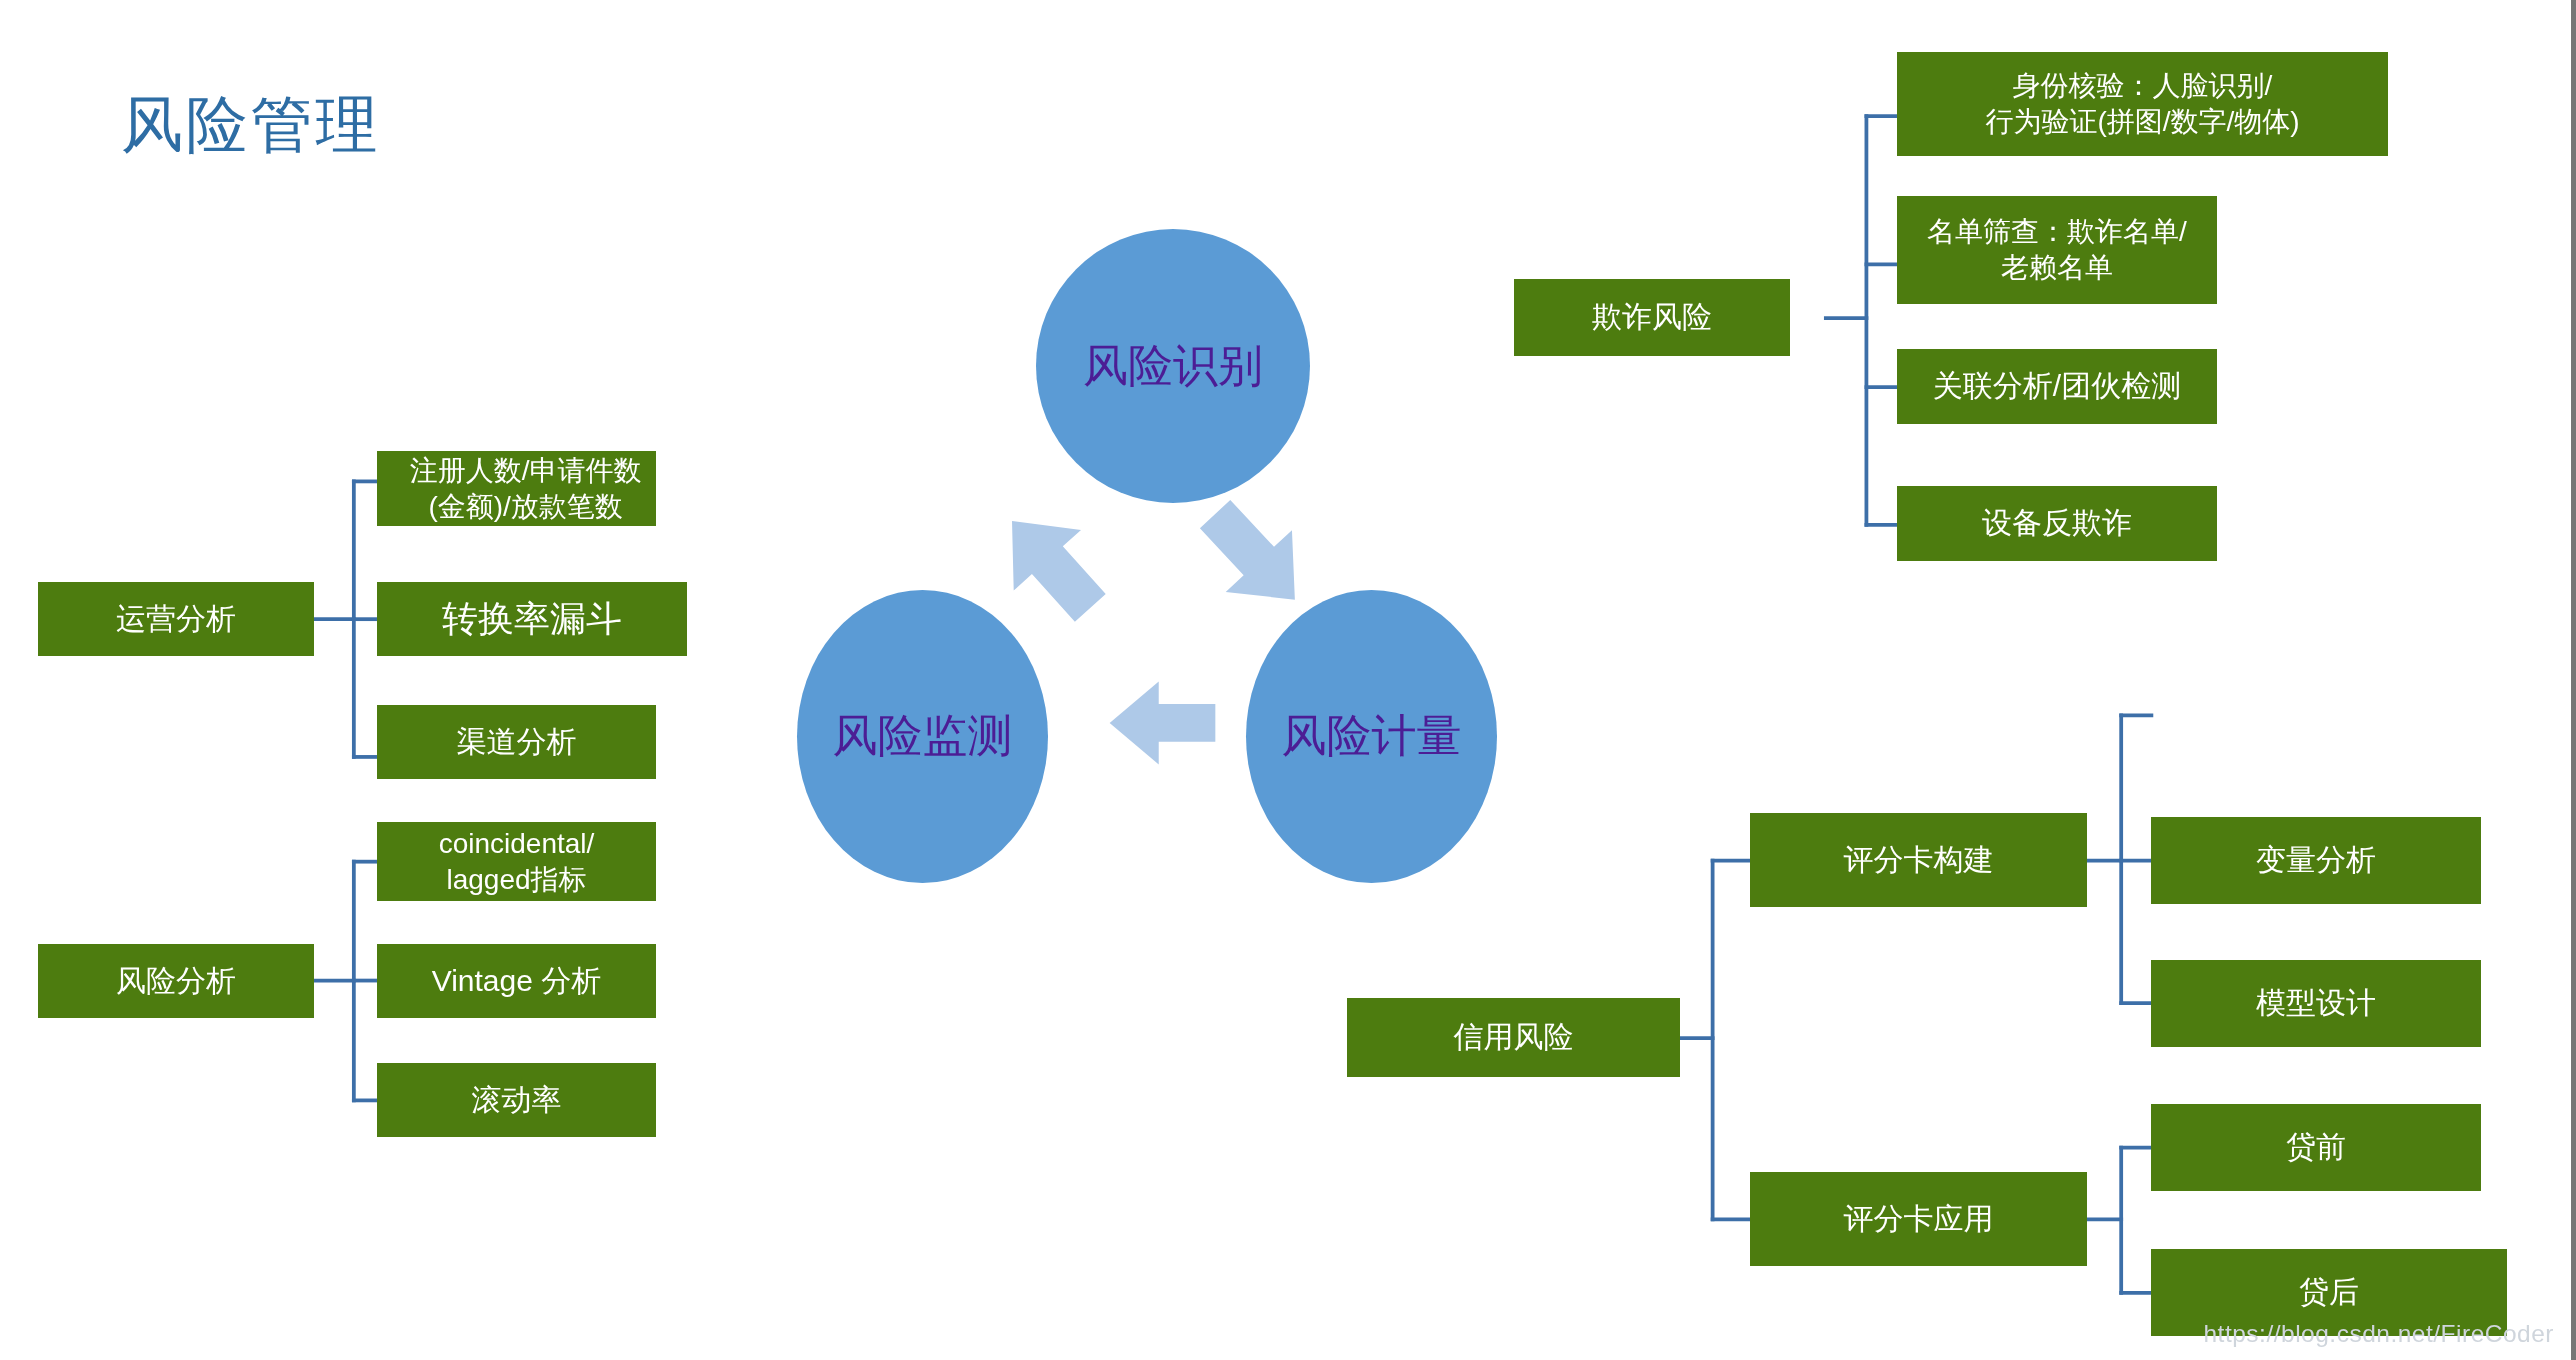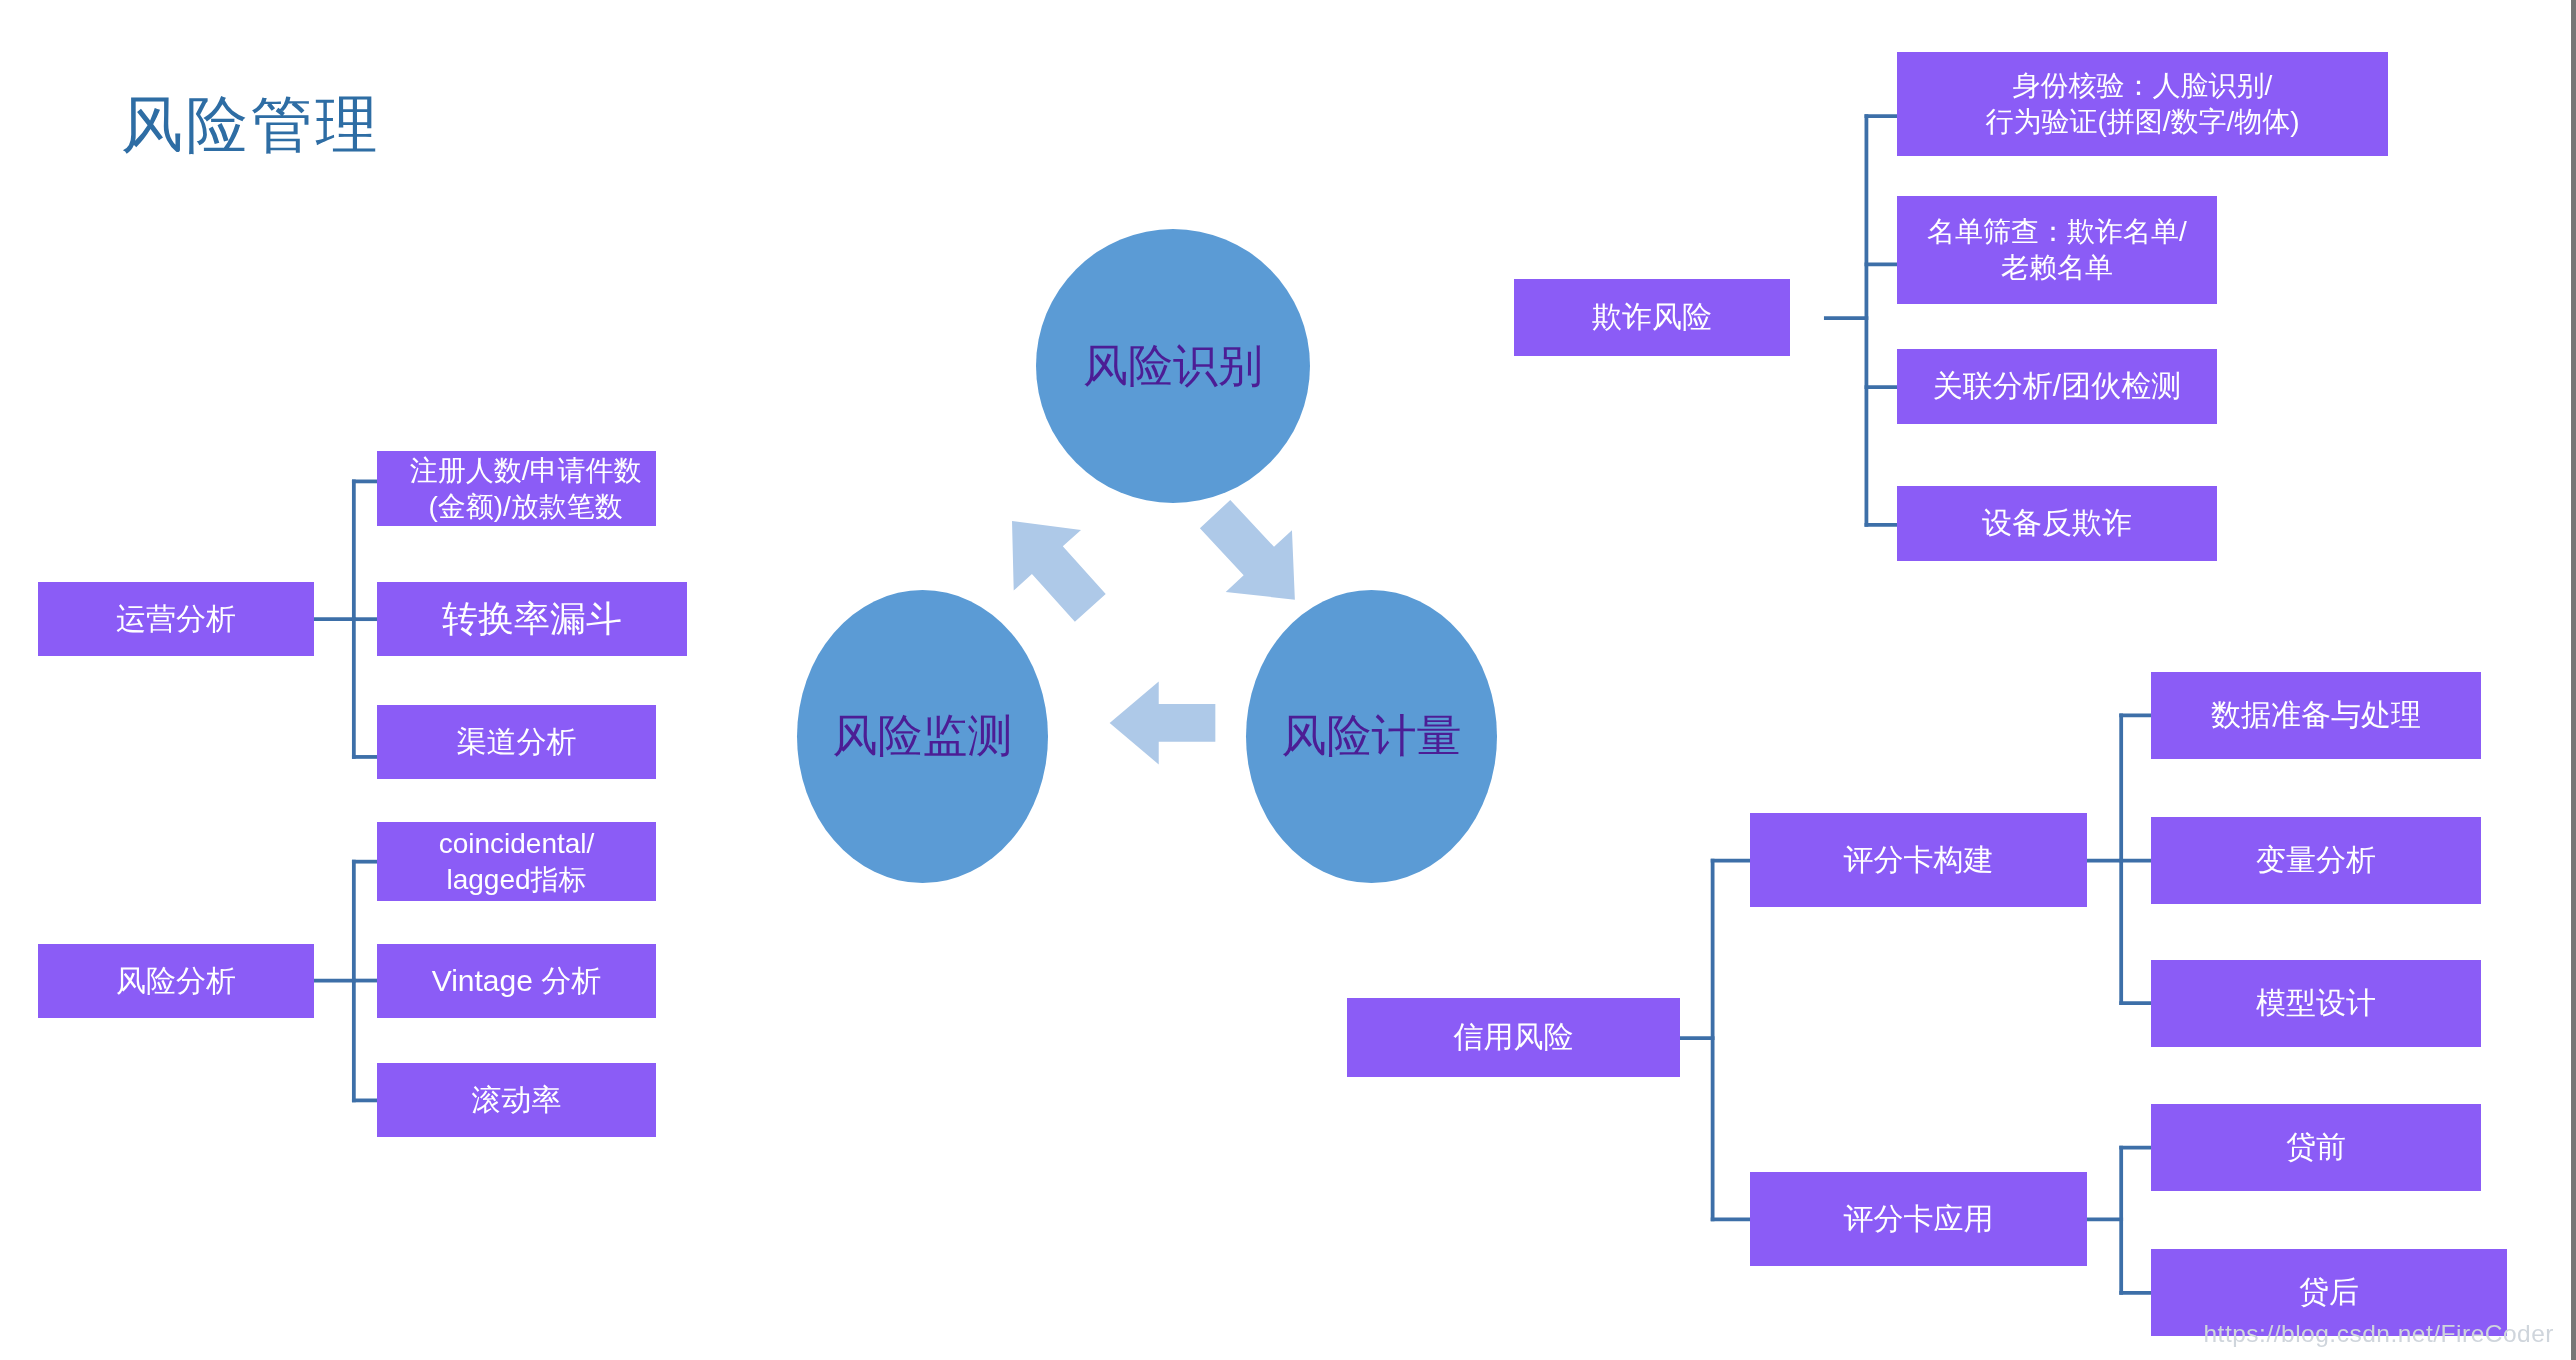--- a/index.html
+++ b/index.html
@@ -21,21 +21,21 @@
   }
   #svg-layer {
     position: absolute;
     left: 0; top: 0;
     width: 2576px;
     height: 1361px;
     pointer-events: none;
   }
   .node {
     position: absolute;
-    background: #8b5cf6;
+    background: #4d7c0f;
     color: #ffffff;
     display: flex;
     align-items: center;
     justify-content: center;
     text-align: center;
     line-height: 1.28;
     box-sizing: border-box;
     padding: 1.9px 5.7px;
     white-space: pre-line;
     font-weight: 400;
@@ -166,21 +166,20 @@
   <div class="node" style="left:1897px; top:349px; width:320px; height:75px; font-size:30px;">关联分析/团伙检测</div>
 
   <div class="node" style="left:1897px; top:486px; width:320px; height:75px; font-size:30px;">设备反欺诈</div>
 
   <div class="node" style="left:1347px; top:998px; width:333px; height:79px; font-size:30px;">信用风险</div>
 
   <div class="node" style="left:1750px; top:813px; width:337px; height:94px; font-size:30px;">评分卡构建</div>
 
   <div class="node" style="left:1750px; top:1172px; width:337px; height:94px; font-size:30px;">评分卡应用</div>
 
-  <div class="node" style="left:2151px; top:672px; width:330px; height:87px; font-size:30px;">数据准备与处理</div>
 
   <div class="node" style="left:2151px; top:817px; width:330px; height:87px; font-size:30px;">变量分析</div>
 
   <div class="node" style="left:2151px; top:960px; width:330px; height:87px; font-size:30px;">模型设计</div>
 
   <div class="node" style="left:2151px; top:1104px; width:330px; height:87px; font-size:30px;">贷前</div>
 
   <div class="node" style="left:2151px; top:1249px; width:356px; height:87px; font-size:30px;">贷后</div>
 
   <div id="watermark">https://blog.csdn.net/FireCoder</div>

